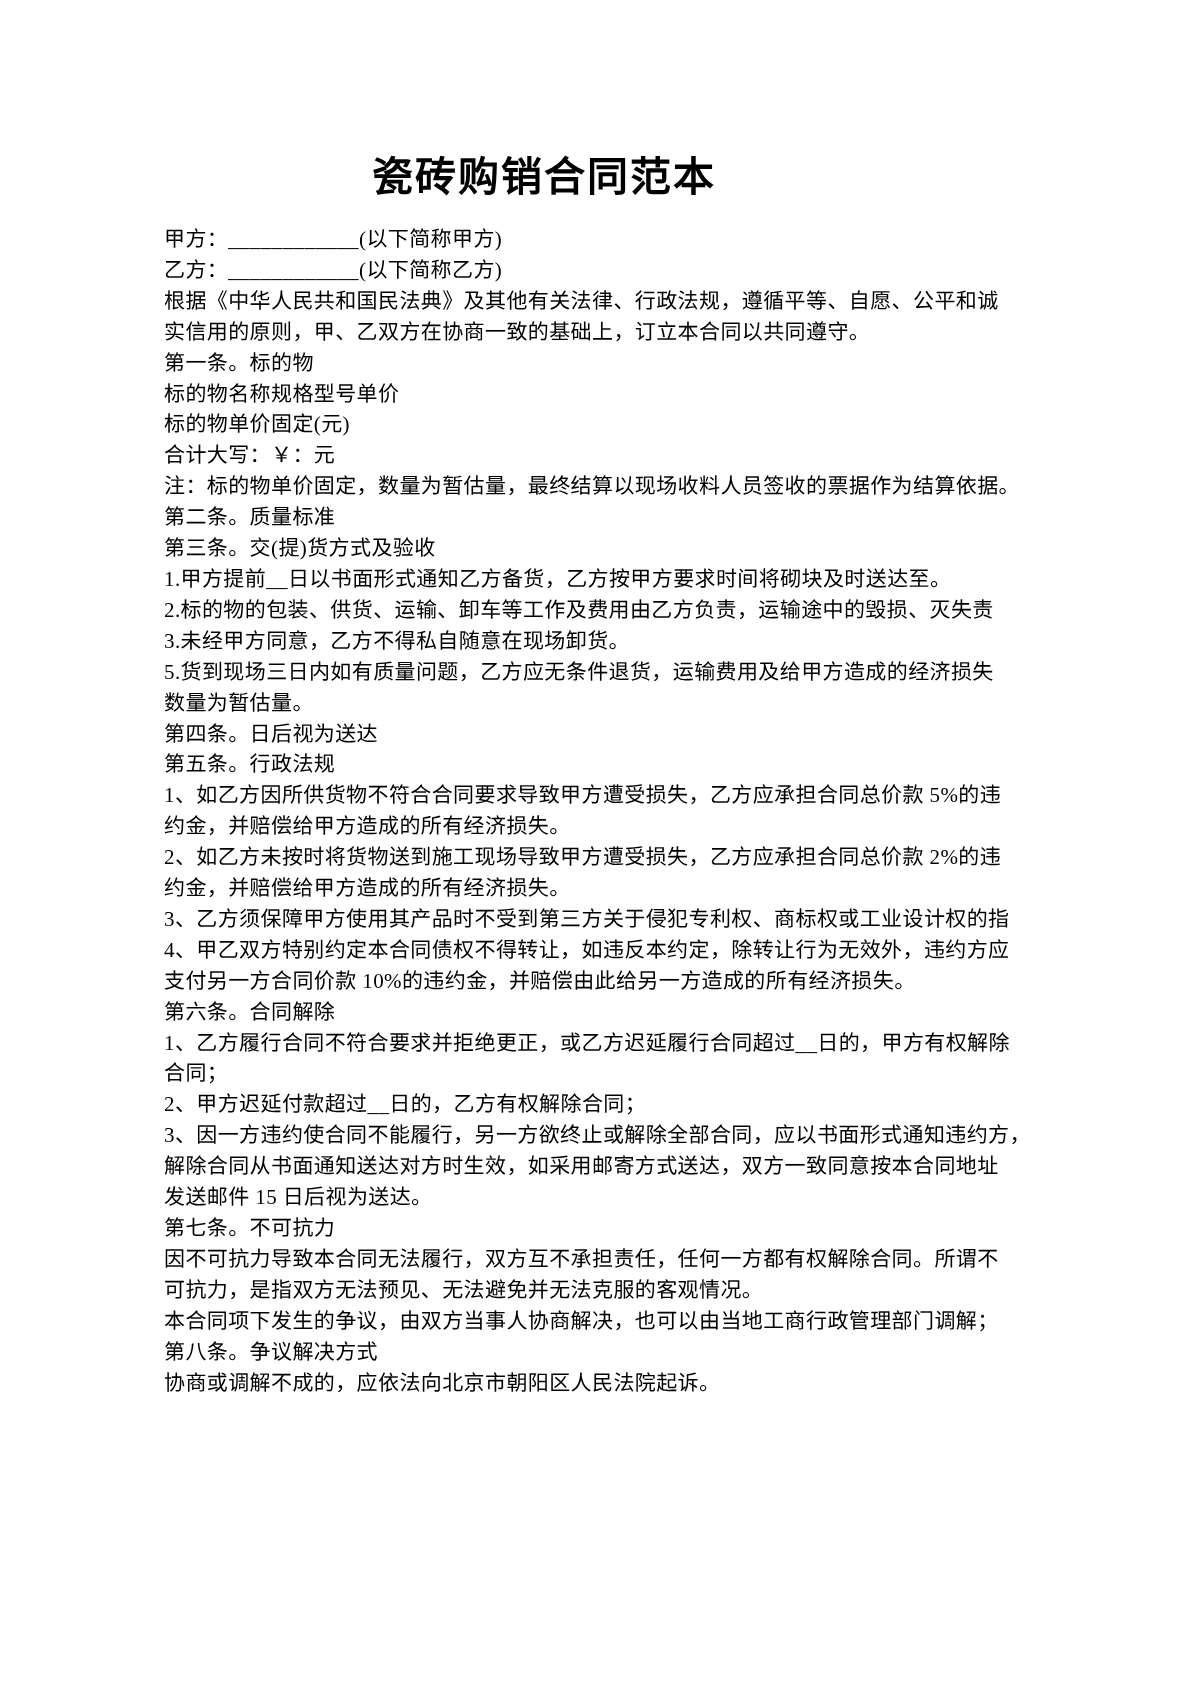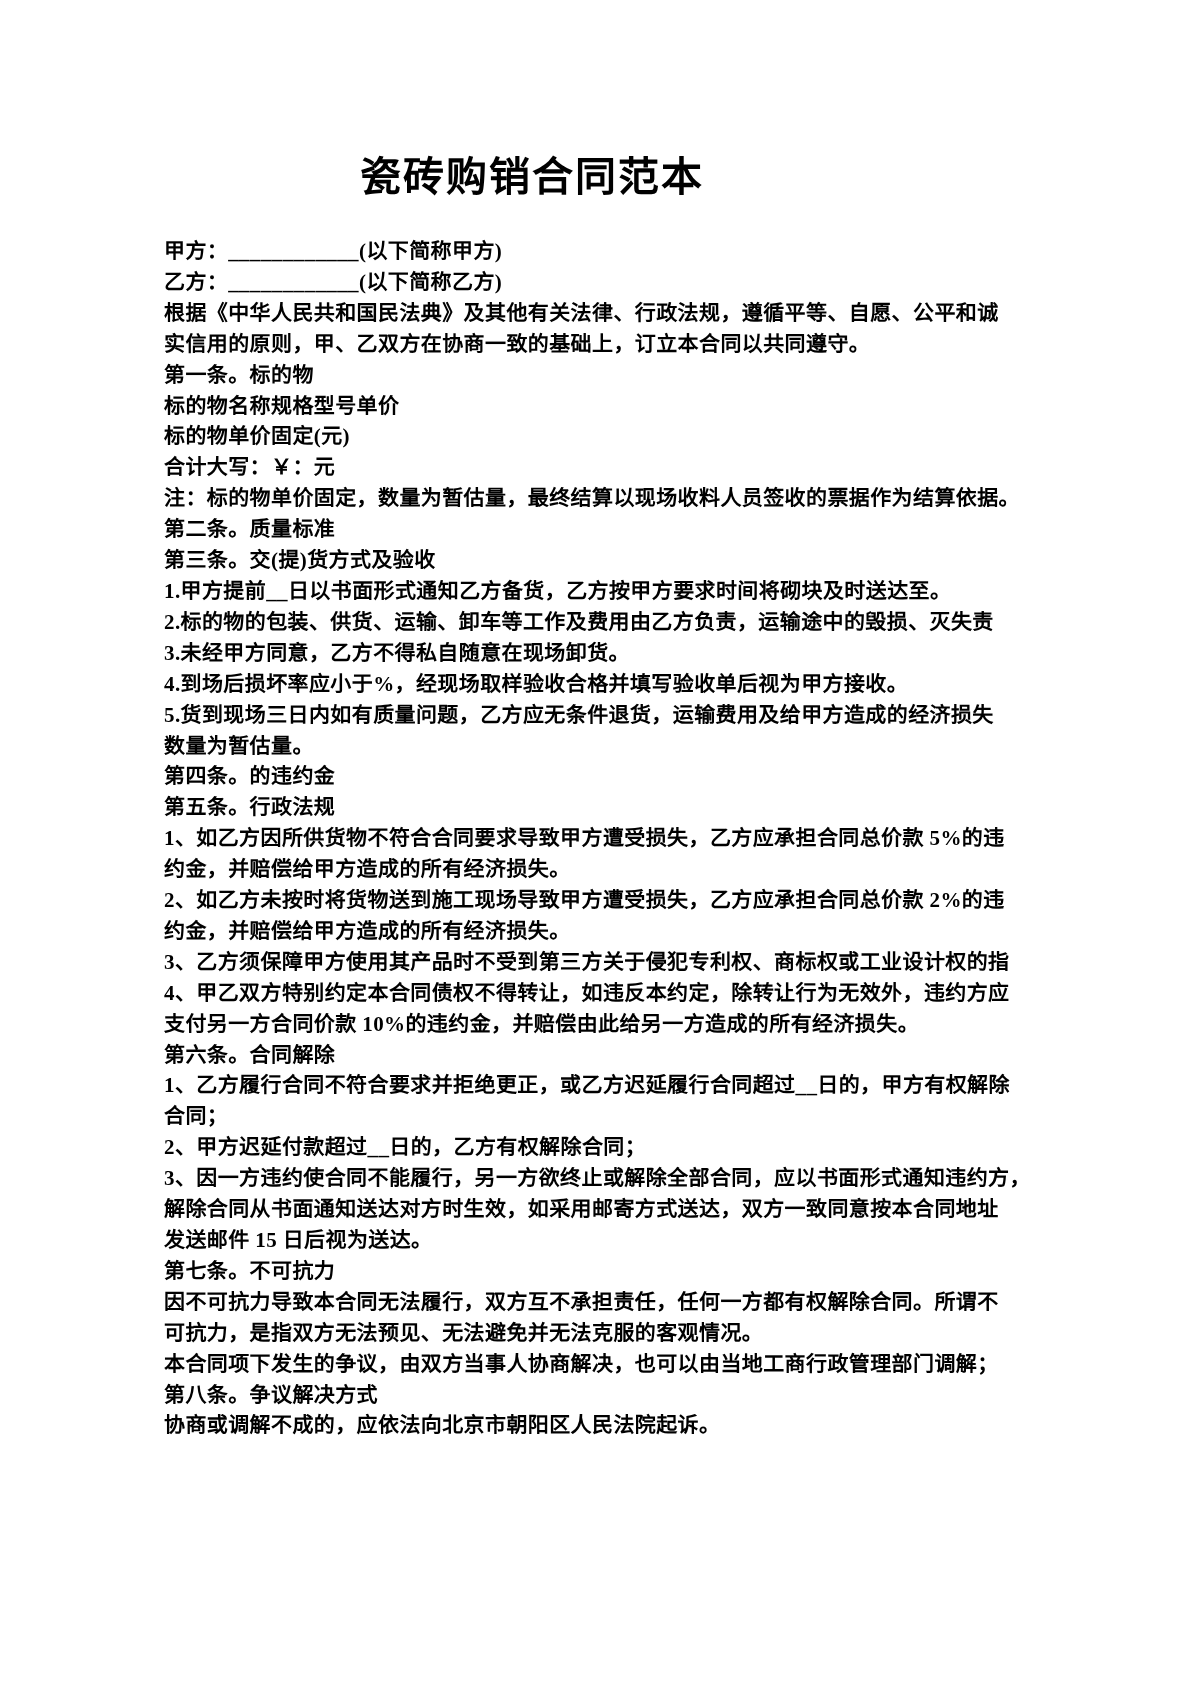--- a/index.html
+++ b/index.html
@@ -12,36 +12,35 @@
     width: 1190px;
     height: 1683px;
     background: #ffffff;
     overflow: hidden;
     font-family: "Liberation Serif", "DejaVu Serif", serif;
     color: #000000;
   }
   .doc-title {
     position: absolute;
     top: 152px;
-    left: 4px;
+    left: 16px;
     width: 1056px;
     margin: 0;
     text-align: center;
     font-size: 41px;
     line-height: 50px;
     font-weight: bold;
     letter-spacing: 2px;
     color: #000000;
   }
   .doc-body {
     position: absolute;
-    top: 236px;
+    top: 224px;
     left: 164px;
     width: 870px;
-    font-weight: bold;
   }
   .doc-line {
     font-size: 21px;
     line-height: 30.9px;
     white-space: pre;
     letter-spacing: 0.4px;
     color: #000000;
   }
 </style>
 </head>
@@ -58,24 +57,23 @@
       <div class="doc-line">第一条。标的物</div>
       <div class="doc-line">标的物名称规格型号单价</div>
       <div class="doc-line">标的物单价固定(元)</div>
       <div class="doc-line">合计大写：￥：元</div>
       <div class="doc-line">注：标的物单价固定，数量为暂估量，最终结算以现场收料人员签收的票据作为结算依据。</div>
       <div class="doc-line">第二条。质量标准</div>
       <div class="doc-line">第三条。交(提)货方式及验收</div>
       <div class="doc-line">1.甲方提前__日以书面形式通知乙方备货，乙方按甲方要求时间将砌块及时送达至。</div>
       <div class="doc-line">2.标的物的包装、供货、运输、卸车等工作及费用由乙方负责，运输途中的毁损、灭失责</div>
       <div class="doc-line">3.未经甲方同意，乙方不得私自随意在现场卸货。</div>
-      <div class="doc-line">4.到场后损坏率应小于%，经现场取样验收合格并填写验收单后视为甲方接收。</div>
       <div class="doc-line">5.货到现场三日内如有质量问题，乙方应无条件退货，运输费用及给甲方造成的经济损失</div>
       <div class="doc-line">数量为暂估量。</div>
-      <div class="doc-line">第四条。的违约金</div>
+      <div class="doc-line">第四条。日后视为送达</div>
       <div class="doc-line">第五条。行政法规</div>
       <div class="doc-line">1、如乙方因所供货物不符合合同要求导致甲方遭受损失，乙方应承担合同总价款 5%的违</div>
       <div class="doc-line">约金，并赔偿给甲方造成的所有经济损失。</div>
       <div class="doc-line">2、如乙方未按时将货物送到施工现场导致甲方遭受损失，乙方应承担合同总价款 2%的违</div>
       <div class="doc-line">约金，并赔偿给甲方造成的所有经济损失。</div>
       <div class="doc-line">3、乙方须保障甲方使用其产品时不受到第三方关于侵犯专利权、商标权或工业设计权的指</div>
       <div class="doc-line">4、甲乙双方特别约定本合同债权不得转让，如违反本约定，除转让行为无效外，违约方应</div>
       <div class="doc-line">支付另一方合同价款 10%的违约金，并赔偿由此给另一方造成的所有经济损失。</div>
       <div class="doc-line">第六条。合同解除</div>
       <div class="doc-line">1、乙方履行合同不符合要求并拒绝更正，或乙方迟延履行合同超过__日的，甲方有权解除</div>

